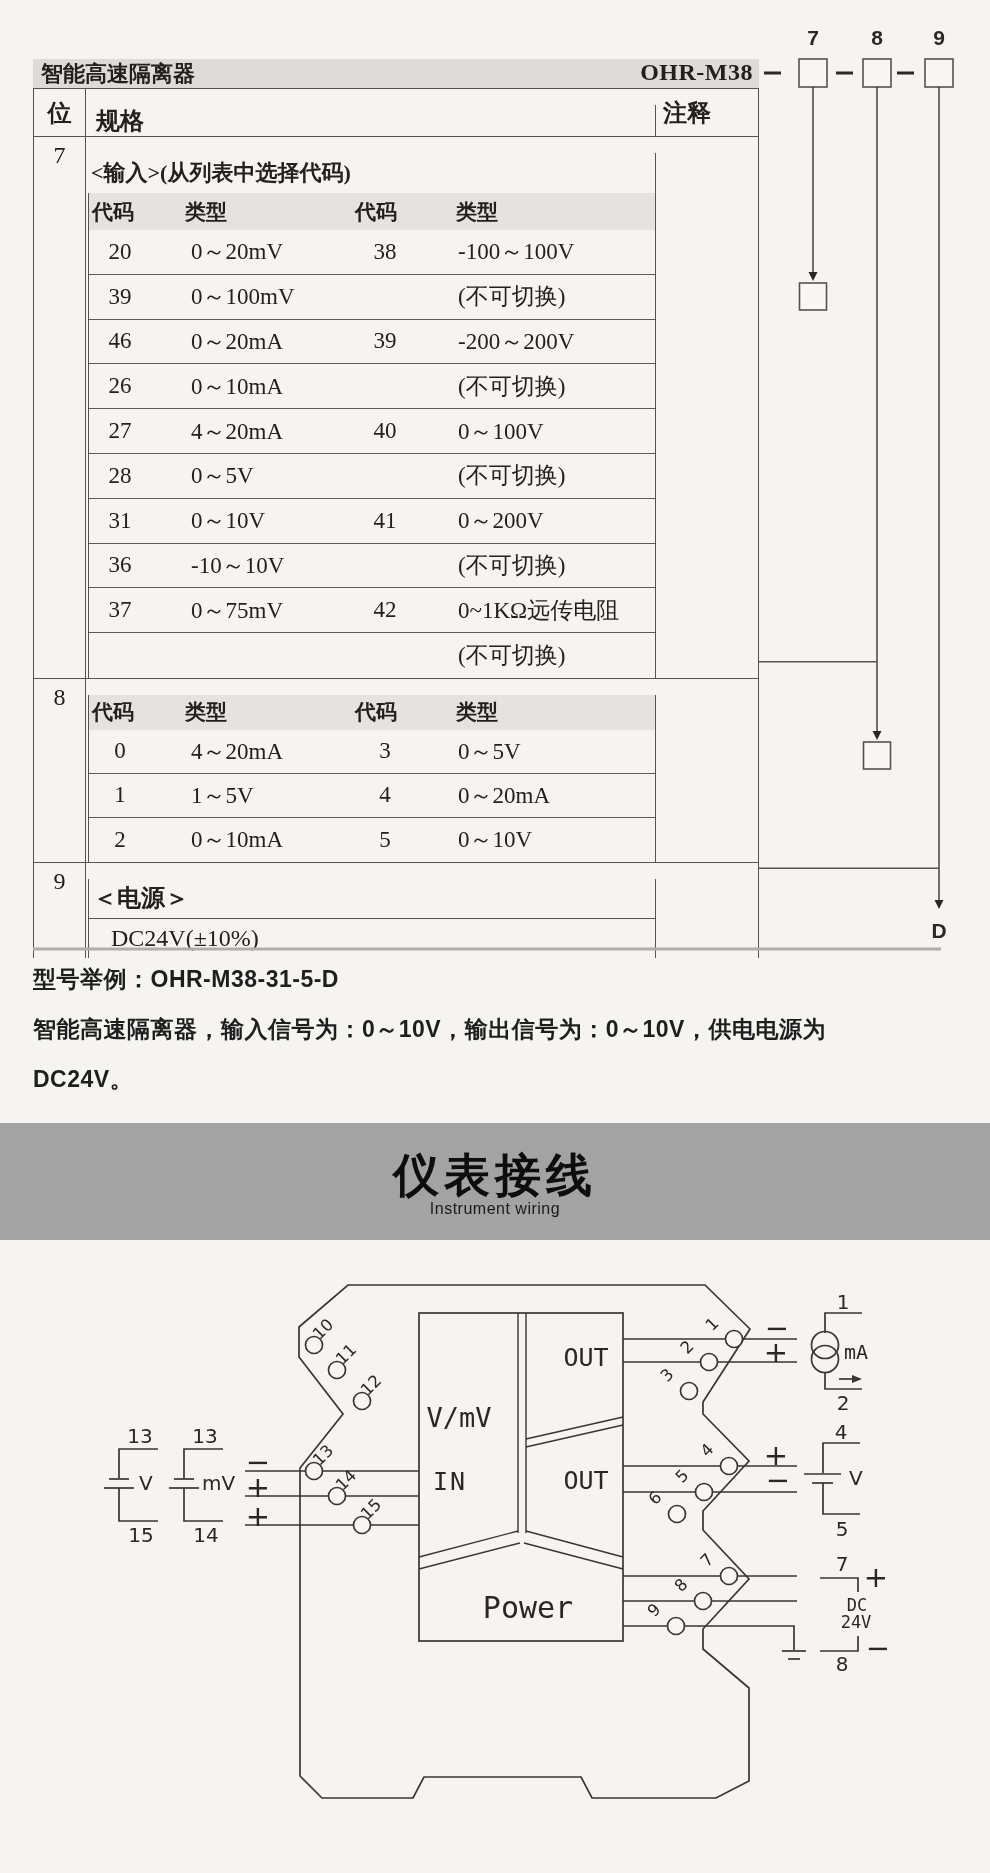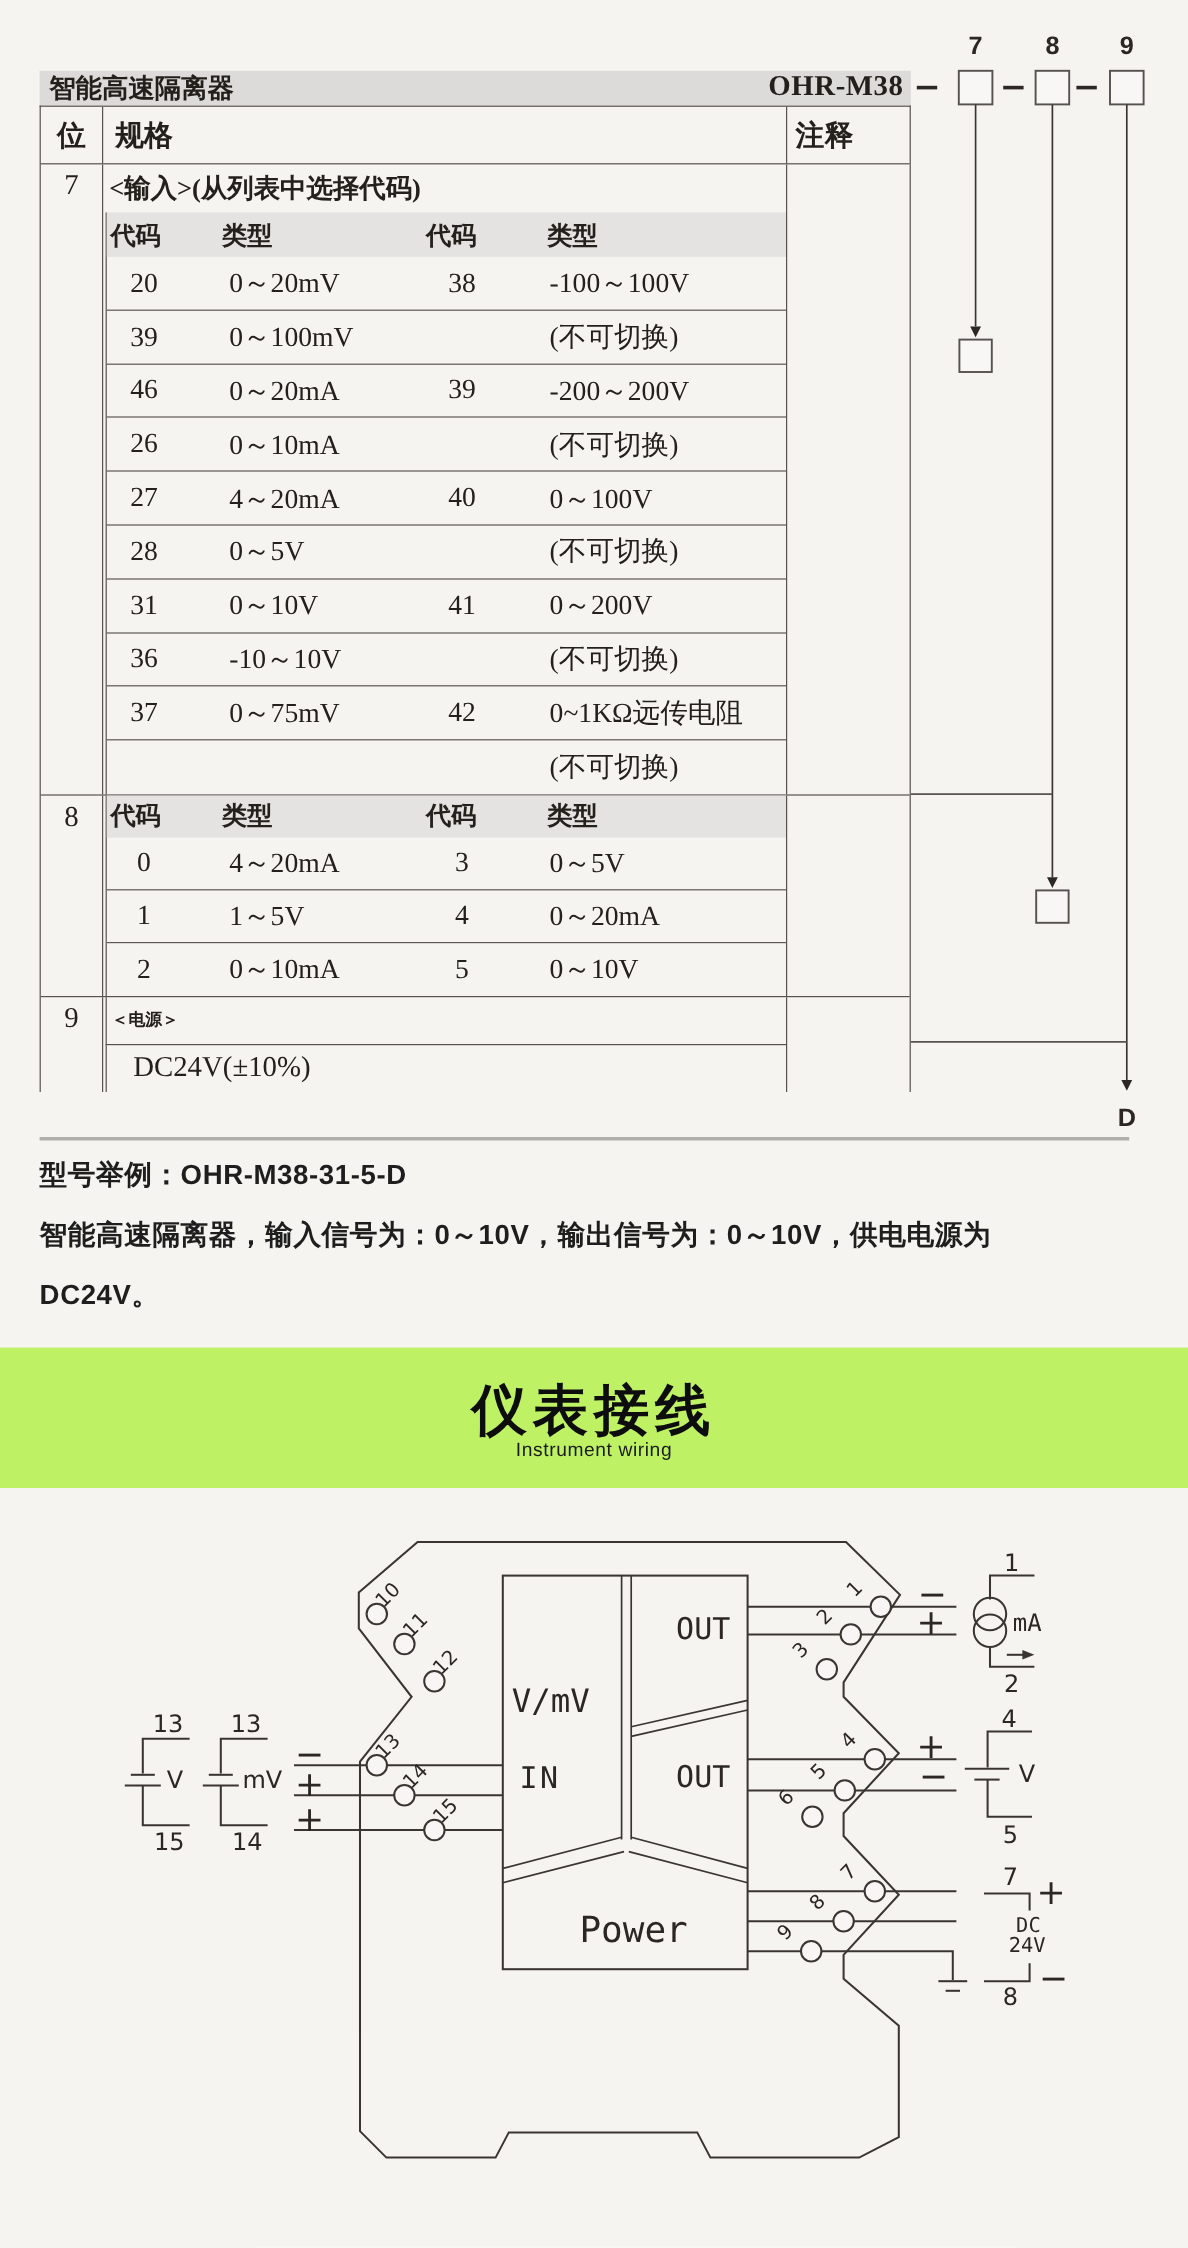--- a/index.html
+++ b/index.html
@@ -12,21 +12,21 @@
     background:#dcdbd9; display:flex; justify-content:space-between; 
     padding:0 6px 0 8px; }
   .titlebar .t { font-family:"Liberation Serif",serif; font-weight:700; font-size:22px; color:#23201c; }
   .titlebar .m { font-family:"Liberation Serif",serif; font-weight:700; font-size:24px; color:#23201c; letter-spacing:.5px; }
 
   .spec-grid { position:absolute; left:33px; top:88px; width:726px;
     border:1.5px solid #56524e; border-bottom:none;
     font-family:"Liberation Serif",serif; color:#24201c; }
   .hrow { display:grid; grid-template-columns:52px 570px 1fr; height:48px; border-bottom:1.5px solid #56524e; }
   .cp { border-right:1.5px solid #56524e; display:flex; align-items:center; justify-content:center; }
-  .cs { border-right:1.5px solid #56524e; }
+  .cs { border-right:1.5px solid #56524e;margin-top:16px; }
   .hrow .cp, .hrow .cs, .hrow .cn { font-weight:700; font-size:24px; }
   .hrow .cs { display:flex; align-items:center; padding-left:10px; }
   .hrow .cn { display:flex; align-items:center; padding-left:7px; }
 
   .section { display:grid; grid-template-columns:52px 570px 1fr; }
   .section + .section { border-top:1.5px solid #56524e; }
   .section .cp { align-items:flex-start; padding-top:5px; font-size:24px; }
 
   .sec-title { height:40px; display:flex; align-items:center; padding-left:5px; font-weight:700; font-size:22px; }
   .sec8 .sec-title { height:38px; }
@@ -38,29 +38,29 @@
   .subhead .h3 { padding-left:6px; } .subhead .h4 { padding-left:35px; }
 
   .drow { display:grid; grid-template-columns:62px 198px 72px 1fr; height:44.8px;
     align-items:center; border-bottom:1.5px solid #5d5954; font-size:23px; }
   .sec8 .drow { height:44px; }
   .drow:last-child { border-bottom:none; }
   .drow .v1 { text-align:center; } .drow .v2 { padding-left:40px; }
   .drow .v3 { text-align:center; } .drow .v4 { padding-left:37px; }
 
   .sec9 .line1 { margin-left:2px; border-left:1.5px solid #56524e; border-bottom:1.5px solid #56524e;
-    height:40px; display:flex; align-items:center; padding-left:4px; font-weight:700; font-size:14px; }
+    height:40px; display:flex; align-items:center; padding-left:4px; font-weight:700; font-size:24px; }
   .sec9 .line2 { margin-left:2px; border-left:1.5px solid #56524e; height:39px;
     display:flex; align-items:center; padding-left:22px; font-size:24px; }
 
   
   .ex { position:absolute; left:33px; font-size:23px; color:#1e1e1e; letter-spacing:.5px;font-weight:bold; }
 
   
-  .banner { position:absolute; left:0; top:1123px; width:990px; height:117px; background:#bef264;
+  .banner { position:absolute; left:0; top:1123px; width:990px; height:117px; background:#a3a3a3;
     display:flex; flex-direction:column; align-items:center; justify-content:center; padding-top:4px; }
   .banner .bt { font-size:46px; font-weight:700; color:#0d0d0d; letter-spacing:5px; line-height:50px; }
   .banner .bs { font-size:16px; color:#1a1a1a; letter-spacing:.5px; }
 
   
   svg { position:absolute; left:0; pointer-events:none; }
   .ov-top { top:0; }
   .ov-wire { top:1240px; }
   svg text { fill:#2c2723; }
   .ln  { stroke:#3a3531; stroke-width:1.7; fill:none; }

